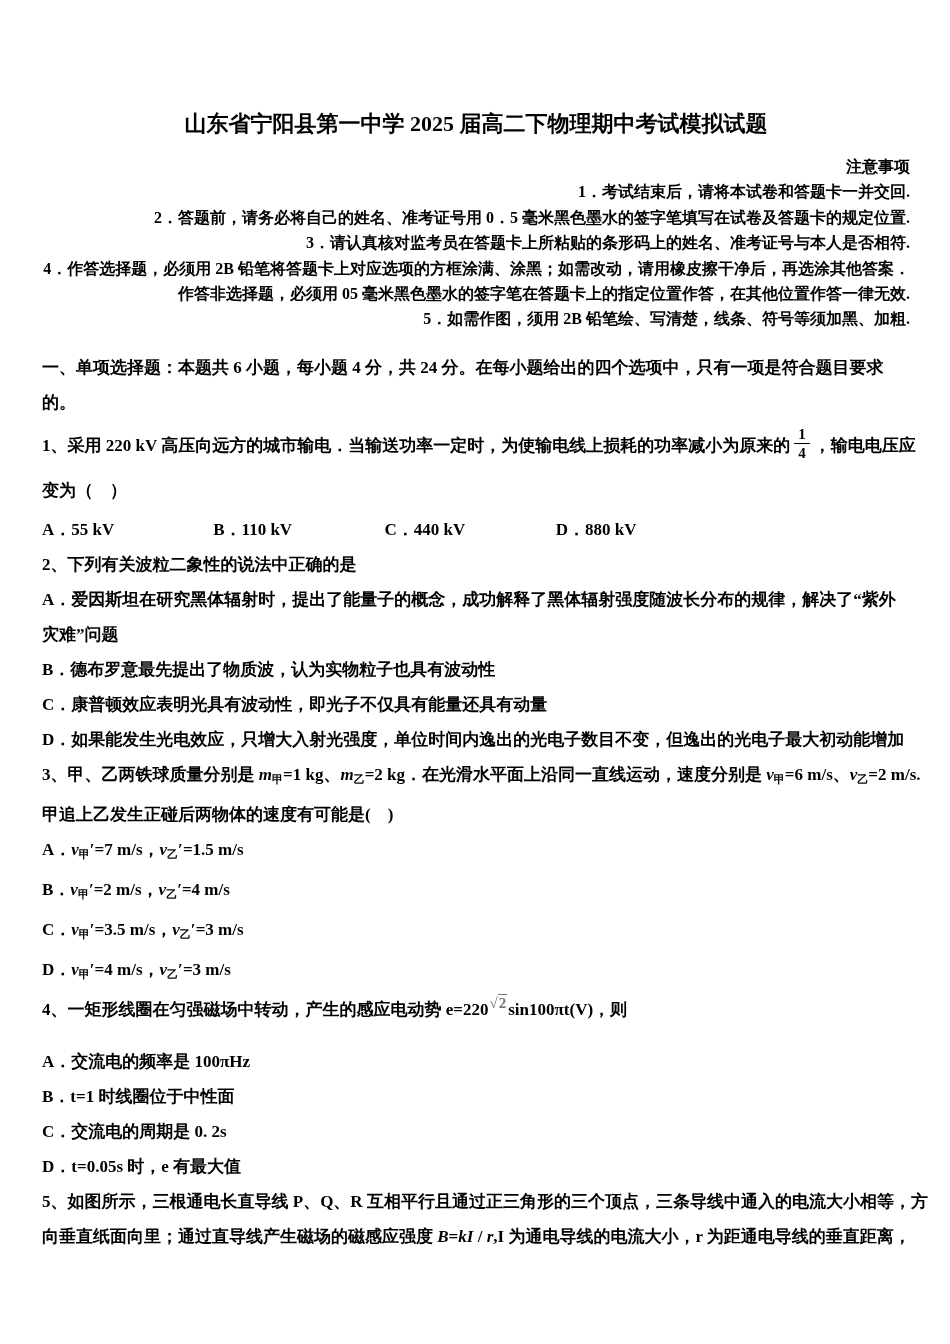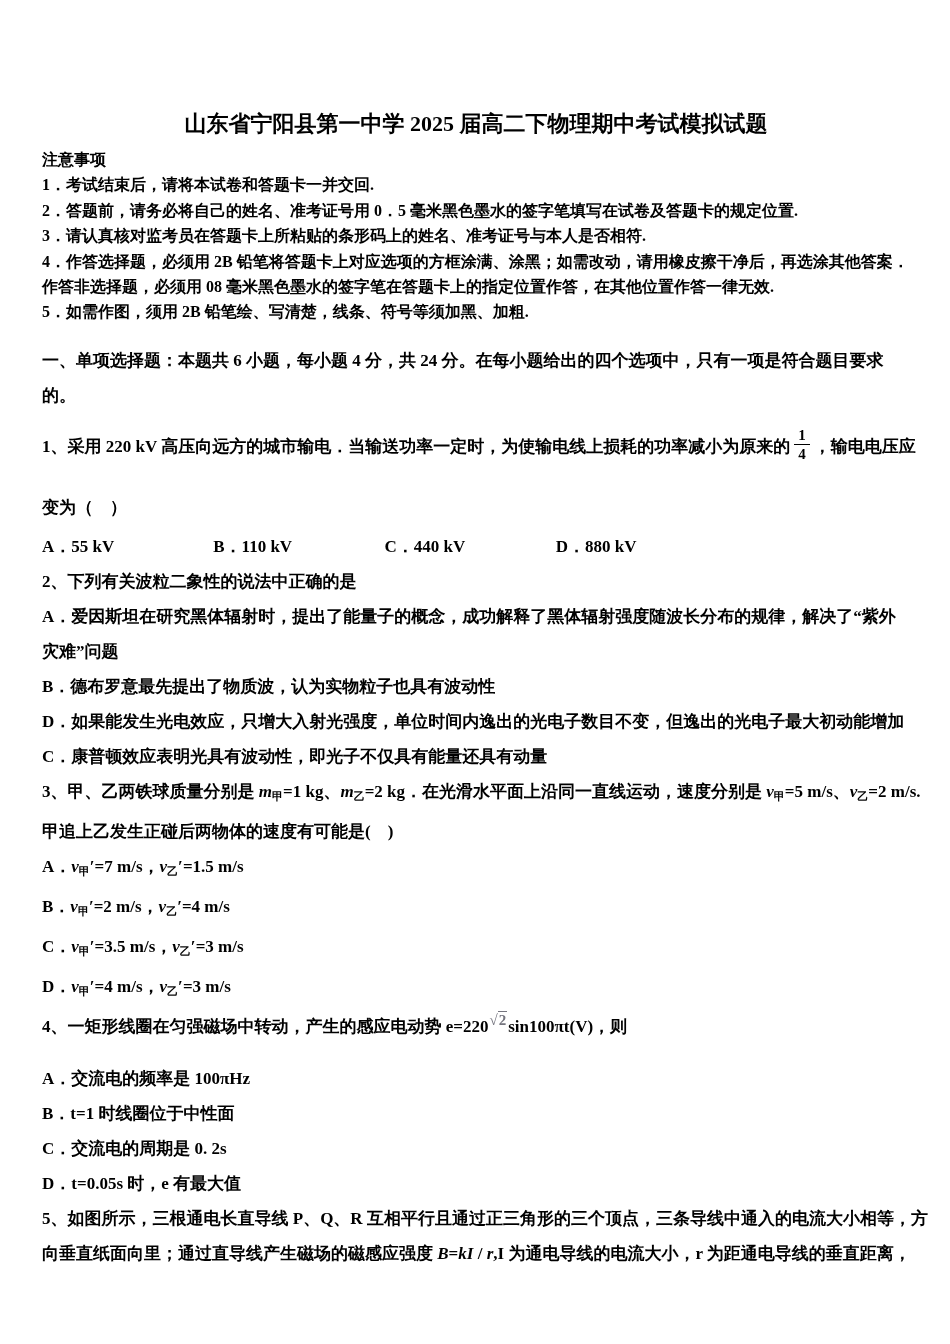--- a/index.html
+++ b/index.html
@@ -7,26 +7,26 @@
   .page{
     width:950px;height:1344px;box-sizing:border-box;
     padding:106px 40px 28px 42px;
     background:#ffffff;color:#000000;
     font-family:"Liberation Serif","DejaVu Serif",serif;
     font-weight:700;
   }
   .title{
     margin:0;font-size:22px;line-height:36px;text-align:center;font-weight:700;
   }
-  .notice{margin-top:5px;font-size:16px;line-height:25.4px;}
+  .notice{margin-top:12px;font-size:16px;line-height:25.4px;text-align:right;}
   .notice p{margin:0;}
   .qline,.qpara{font-size:17px;line-height:35px;margin:0;}
   .section-heading{margin-top:18px;}
-  .q1stem{margin-top:16px;}
-  .q1line2{margin-top:24px;}
+  .q1stem{margin-top:8px;}
+  .q1line2{margin-top:8px;}
   .optrow{margin-top:4px;}
   .optcell{display:inline-block;width:167px;}
   .optcell.last{width:auto;}
   .q4a{margin-top:16px;}
   .nowrap{white-space:nowrap;}
   .it{font-style:italic;}
   .sb{font-size:11px;vertical-align:-3px;}
   
   .frac{
     display:inline-block;vertical-align:middle;text-align:center;
@@ -43,42 +43,42 @@
 
 <div class="page">
 
   <h1 class="title">山东省宁阳县第一中学 2025 届高二下物理期中考试模拟试题</h1>
 
   <div class="notice">
     <p>注意事项</p>
     <p>1．考试结束后，请将本试卷和答题卡一并交回.</p>
     <p>2．答题前，请务必将自己的姓名、准考证号用 0．5 毫米黑色墨水的签字笔填写在试卷及答题卡的规定位置.</p>
     <p>3．请认真核对监考员在答题卡上所粘贴的条形码上的姓名、准考证号与本人是否相符.</p>
-    <p>4．作答选择题，必须用 2B 铅笔将答题卡上对应选项的方框涂满、涂黑；如需改动，请用橡皮擦干净后，再选涂其他答案．作答非选择题，必须用 08 毫米黑色墨水的签字笔在答题卡上的指定位置作答，在其他位置作答一律无效.</p>
+    <p>4．作答选择题，必须用 2B 铅笔将答题卡上对应选项的方框涂满、涂黑；如需改动，请用橡皮擦干净后，再选涂其他答案．作答非选择题，必须用 05 毫米黑色墨水的签字笔在答题卡上的指定位置作答，在其他位置作答一律无效.</p>
     <p>5．如需作图，须用 2B 铅笔绘、写清楚，线条、符号等须加黑、加粗.</p>
   </div>
 
   <div class="qline section-heading">一、单项选择题：本题共 6 小题，每小题 4 分，共 24 分。在每小题给出的四个选项中，只有一项是符合题目要求的。</div>
 
   <div class="qline q1stem nowrap"><span>1、采用 220 kV 高压向远方的城市输电．当输送功率一定时，为使输电线上损耗的功率减小为原来的</span><span class="frac"><span class="fnum">1</span><span class="fden">4</span></span><span>，输电电压应</span></div>
   <div class="qline q1line2">变为（　）</div>
   <div class="qline optrow">
     <span class="optcell">A．55 kV</span>
     <span class="optcell">B．110 kV</span>
     <span class="optcell">C．440 kV</span>
     <span class="optcell last">D．880 kV</span>
   </div>
 
   <div class="qline">2、下列有关波粒二象性的说法中正确的是</div>
   <p class="qpara">A．爱因斯坦在研究黑体辐射时，提出了能量子的概念，成功解释了黑体辐射强度随波长分布的规律，解决了“紫外灾难”问题</p>
   <div class="qline">B．德布罗意最先提出了物质波，认为实物粒子也具有波动性</div>
+  <div class="qline">C．康普顿效应表明光具有波动性，即光子不仅具有能量还具有动量</div>
   <div class="qline">D．如果能发生光电效应，只增大入射光强度，单位时间内逸出的光电子数目不变，但逸出的光电子最大初动能增加</div>
-  <div class="qline">C．康普顿效应表明光具有波动性，即光子不仅具有能量还具有动量</div>
 
-  <div class="qline nowrap"><span>3、甲、乙两铁球质量分别是 </span><span class="it">m</span><span class="sb">甲</span><span>=1 kg、</span><span class="it">m</span><span class="sb">乙</span><span>=2 kg．在光滑水平面上沿同一直线运动，速度分别是 </span><span class="it">v</span><span class="sb">甲</span><span>=5 m/s、</span><span class="it">v</span><span class="sb">乙</span><span>=2 m/s.</span></div>
+  <div class="qline nowrap"><span>3、甲、乙两铁球质量分别是 </span><span class="it">m</span><span class="sb">甲</span><span>=1 kg、</span><span class="it">m</span><span class="sb">乙</span><span>=2 kg．在光滑水平面上沿同一直线运动，速度分别是 </span><span class="it">v</span><span class="sb">甲</span><span>=6 m/s、</span><span class="it">v</span><span class="sb">乙</span><span>=2 m/s.</span></div>
   <div class="qline">甲追上乙发生正碰后两物体的速度有可能是(　)</div>
   <div class="qline"><span>A．</span><span class="it">v</span><span class="sb">甲</span><span>′=7 m/s，</span><span class="it">v</span><span class="sb">乙</span><span>′=1.5 m/s</span></div>
   <div class="qline"><span>B．</span><span class="it">v</span><span class="sb">甲</span><span>′=2 m/s，</span><span class="it">v</span><span class="sb">乙</span><span>′=4 m/s</span></div>
   <div class="qline"><span>C．</span><span class="it">v</span><span class="sb">甲</span><span>′=3.5 m/s，</span><span class="it">v</span><span class="sb">乙</span><span>′=3 m/s</span></div>
   <div class="qline"><span>D．</span><span class="it">v</span><span class="sb">甲</span><span>′=4 m/s，</span><span class="it">v</span><span class="sb">乙</span><span>′=3 m/s</span></div>
 
   <div class="qline nowrap"><span>4、一矩形线圈在匀强磁场中转动，产生的感应电动势 e=220</span><span class="rad"><span>√</span><span class="rad-body">2</span></span><span>sin100πt(V)，则</span></div>
   <div class="qline q4a">A．交流电的频率是 100πHz</div>
   <div class="qline">B．t=1 时线圈位于中性面</div>
   <div class="qline">C．交流电的周期是 0. 2s</div>

